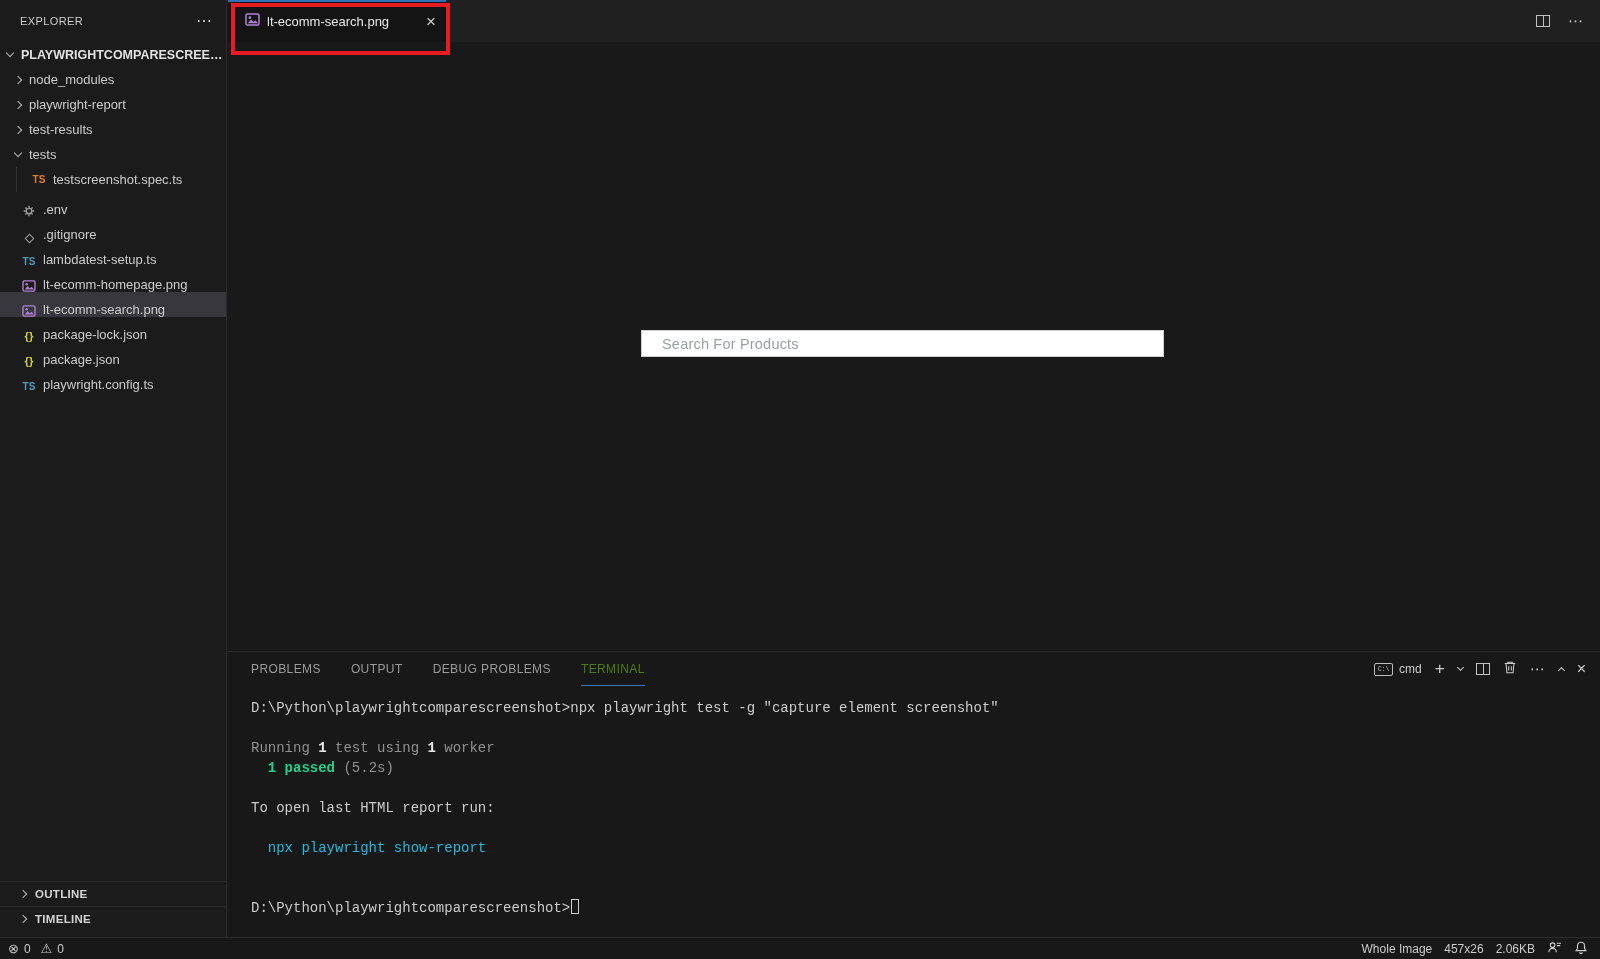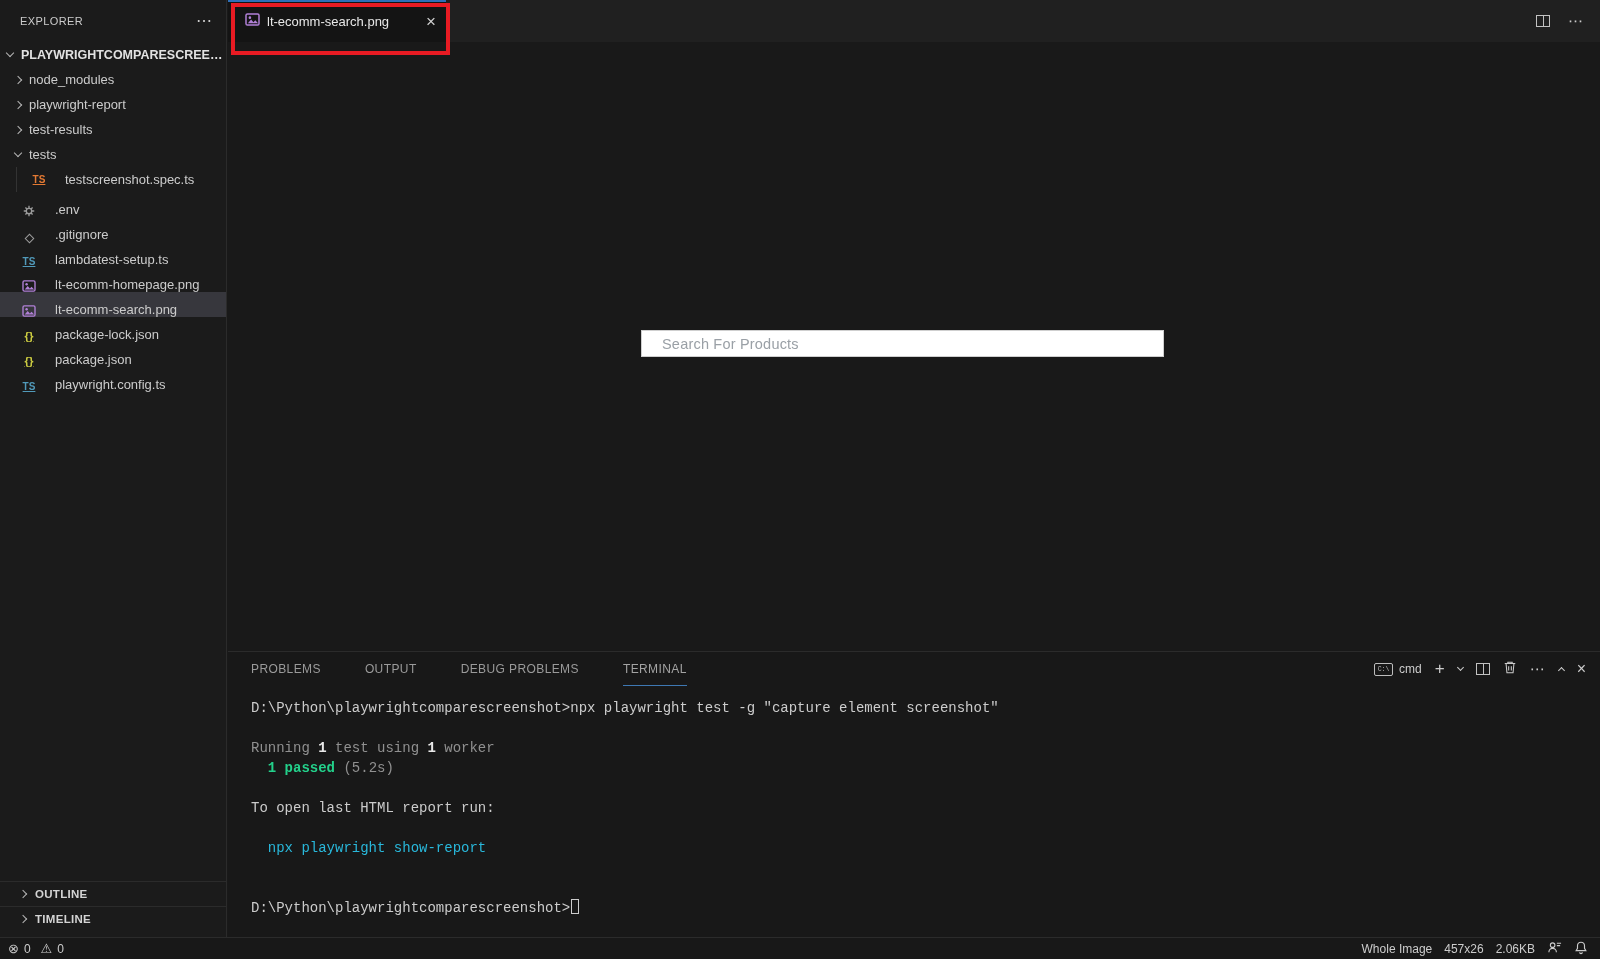--- a/index.html
+++ b/index.html
@@ -19,23 +19,23 @@
           color:#cccccc; font-size:13px; cursor:pointer; white-space:nowrap; }
   .trow.sel { background:#37373d; }
   .trow .lbl { overflow:hidden; text-overflow:ellipsis; }
   .trow.root .lbl { font-weight:bold; color:#e2e2e2; font-size:12.5px; }
   .pad-root { padding-left:7px; } .pad-folder { padding-left:15px; }
   .pad-file { padding-left:21px;align-items:flex-end; } .pad-nested { padding-left:31px; }
   .chev { display:inline-block; width:6px; height:6px; flex:none;
           border-right:1.4px solid #b6b6b6; border-bottom:1.4px solid #b6b6b6;
           transform:rotate(-45deg); margin-right:8px; }
   .chev.down { transform:rotate(45deg); margin-top:-3px; }
-  .fic { display:inline-flex; width:16px; flex:none; margin-right:18px;
+  .fic { display:inline-flex; width:16px; flex:none; margin-right:6px;
          align-items:center; justify-content:center;
-         font-weight:bold; font-size:10px;text-decoration:underline; }
+         font-weight:bold; font-size:10px; }
   .fic.ts-blue { color:#519aba; } .fic.ts-orange { color:#e37933; }
   .fic.json { color:#cbcb41; font-size:11.5px; }
   .diamond { width:7px; height:7px; border:1.3px solid #9b9b9b; transform:rotate(45deg); }
   .guide { position:absolute; left:16px; top:0; bottom:0; width:1px; background:#333333; }
   .sb-sections { position:absolute; left:0; right:0; bottom:6px; }
   .sec-row { height:25px; display:flex; align-items:center; padding-left:20px;
              border-top:1px solid #2b2b2b; color:#d4d4d4; font-size:11.5px;
              font-weight:bold; letter-spacing:.3px; cursor:pointer; }
 
   
@@ -55,24 +55,24 @@
   .annotation { position:absolute; left:3px; top:3px; width:219px; height:52px;
                 border:4px solid #e81b23; pointer-events:none; z-index:9; }
   .preview-search { position:absolute; left:413px; top:330px; width:523px; height:27px;
                     background:#ffffff; border:1px solid #cfcfcf; display:flex; align-items:center; }
   .preview-search .ph { margin-left:20px; color:#9aa0a6; font-size:14.5px; letter-spacing:.2px; }
 
   
   .panel { position:absolute; left:228px; top:651px; width:1372px; height:286px;
            background:#181818; border-top:1px solid #2b2b2b; }
   .panel-header { position:relative; height:34px; display:flex; align-items:center; padding-left:23px; }
-  .ptabs { display:flex; gap:44px; height:100%; align-items:flex-end; }
+  .ptabs { display:flex; gap:30px; height:100%; align-items:flex-end; }
   .ptab { color:#9a9a9a; font-size:12px; letter-spacing:.4px; height:100%;
           display:flex; align-items:center; cursor:pointer; border-bottom:1.5px solid transparent; }
-  .ptab.active { color:#a3a3a3; border-bottom:1.5px solid #3e78b3; }
+  .ptab.active { color:#4d7c0f; border-bottom:1.5px solid #3e78b3; }
   .panel-actions { position:absolute; right:14px; top:0; height:34px;
                    display:flex; align-items:center; gap:13px; color:#cccccc; }
   .cmdbox { display:inline-flex; align-items:center; justify-content:center;
             width:19px; height:13px; border:1px solid #bdbdbd; border-radius:2px;
             font-size:6.5px; color:#bdbdbd; font-family:"Liberation Mono", monospace; }
   .shell-label { font-size:12px; margin-left:-7px; }
   .plus-glyph { font-size:17px; font-weight:400; cursor:pointer; }
   .pchev { display:inline-block; width:5px; height:5px;
            border-right:1.2px solid #cccccc; border-bottom:1.2px solid #cccccc; cursor:pointer; }
   .pchev.down { transform:rotate(45deg); margin-top:-3px; }

